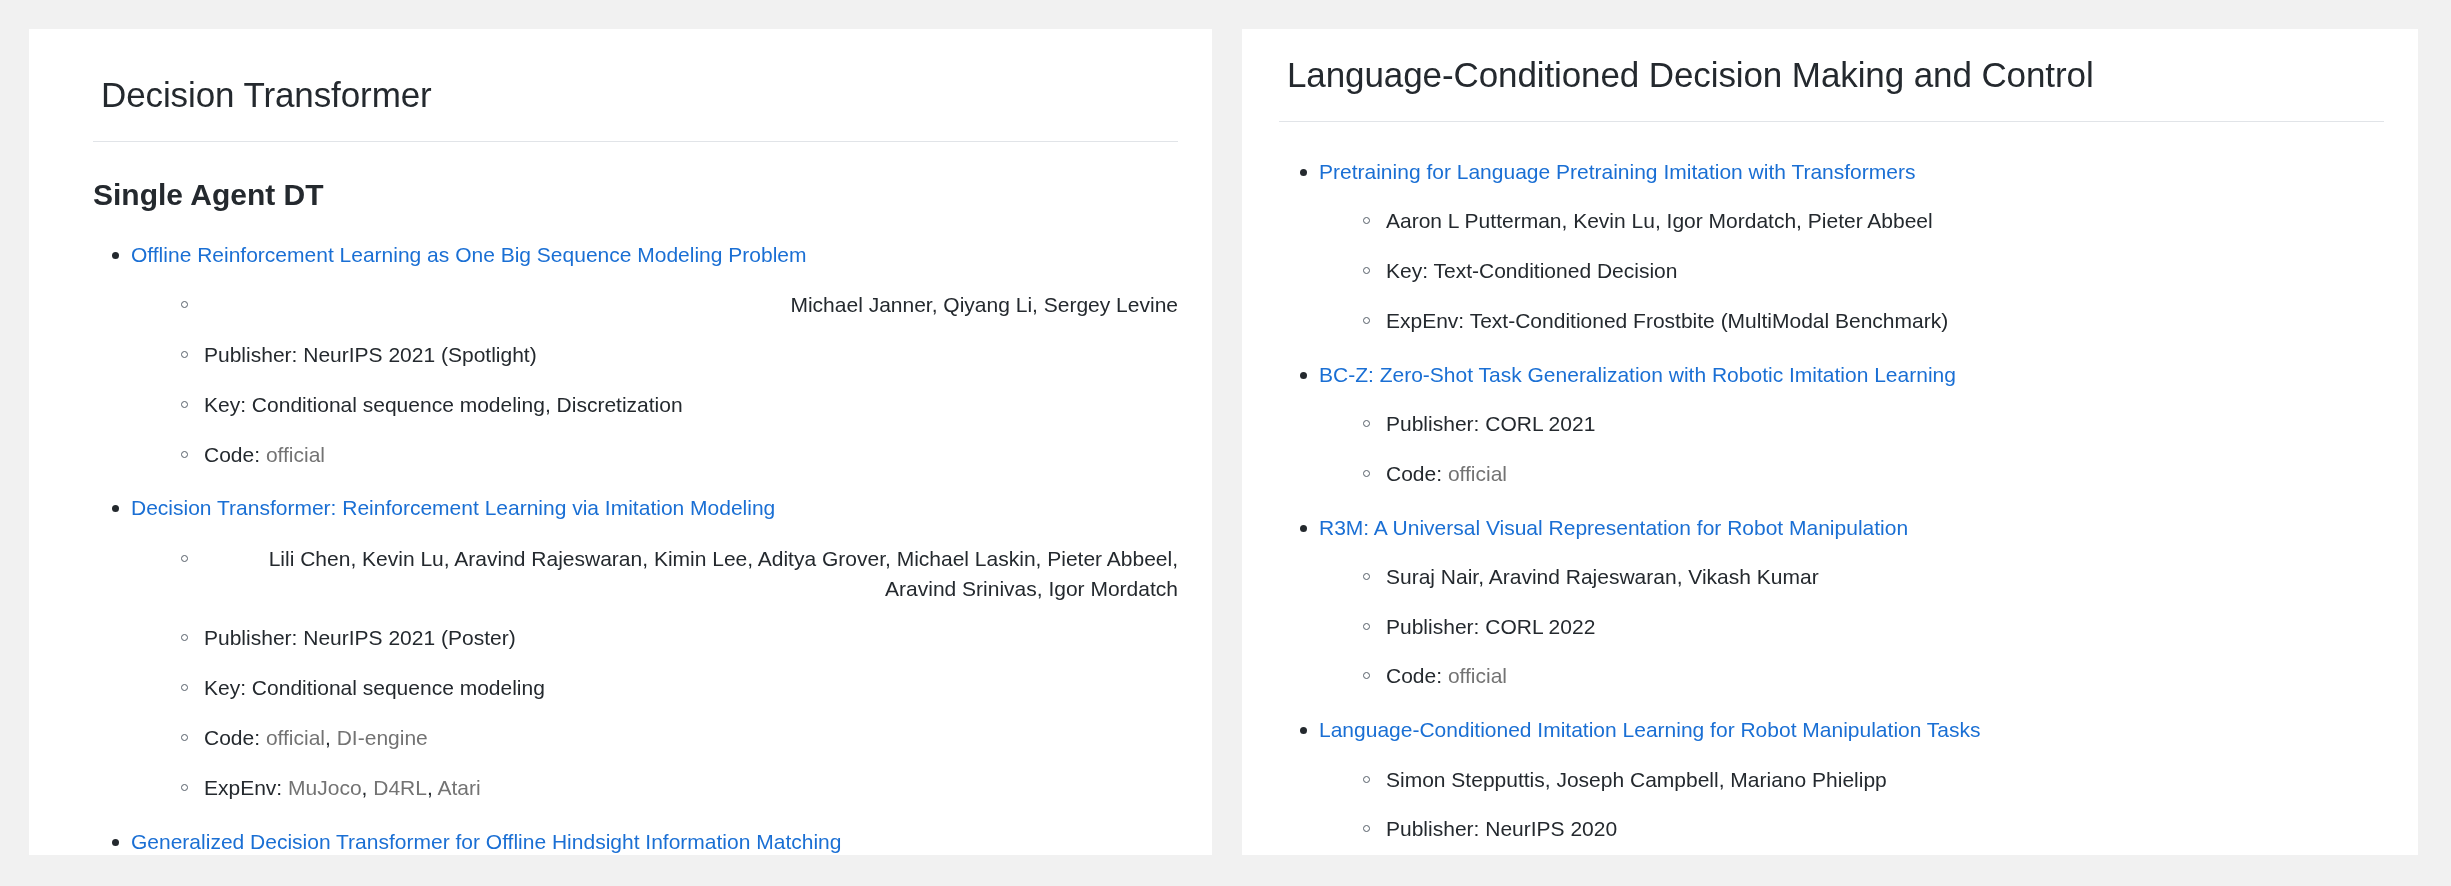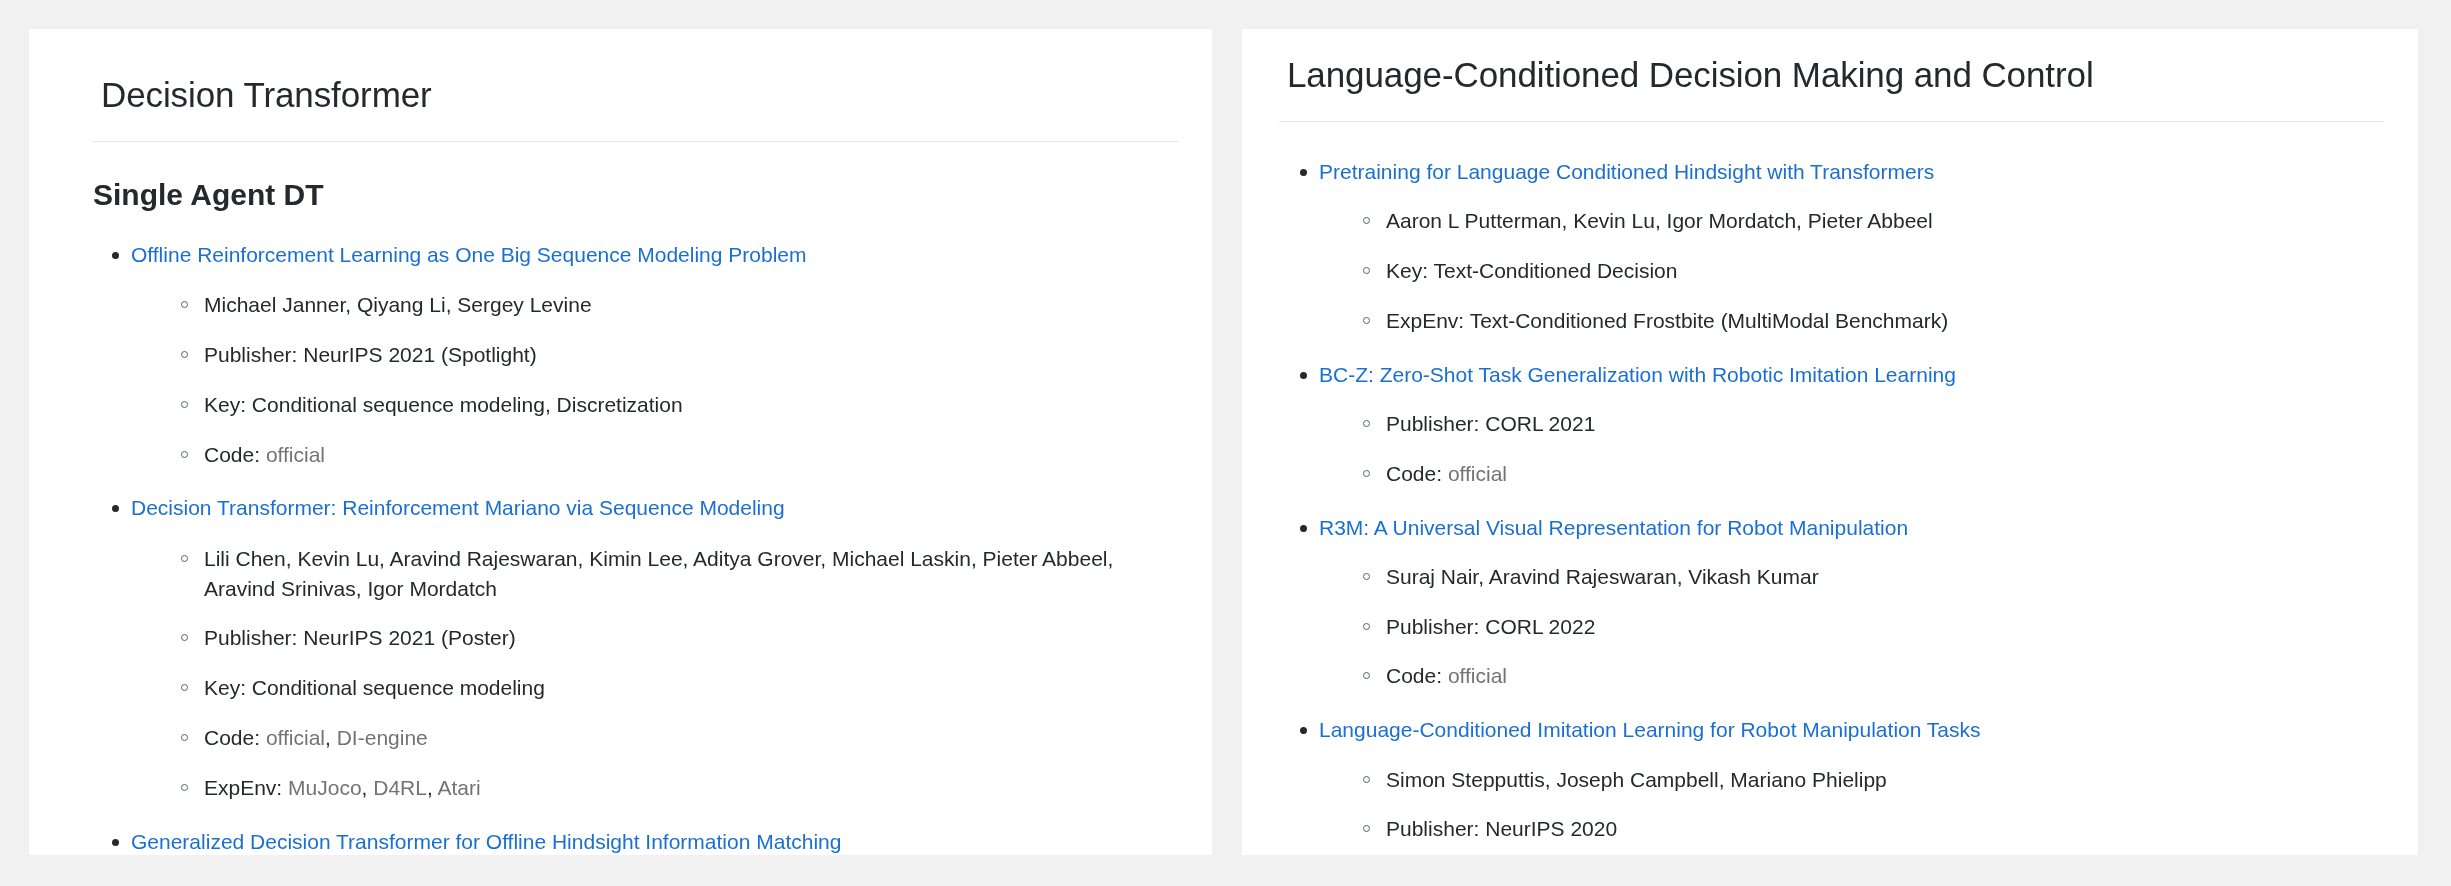--- a/index.html
+++ b/index.html
@@ -105,21 +105,21 @@
   }
   ul.level2 > li.detail {
     position: relative;
     padding-left: 26px;
     margin-top: 20px;
     font-size: 21px;
     line-height: 1.42;
     color: #24292e;
     max-width: 1020px;
   }
-  .panel-left ul.level2 > li.detail:first-child { margin-top: 21px; }
+  .panel-left ul.level2 > li.detail:first-child { margin-top: 21px; text-align: right; }
   .panel-right ul.level2 { padding-left: 41px; }
   .panel-right ul.level2 > li.detail { max-width: 1040px; }
   .panel-right ul.level2 > li.detail:first-child { margin-top: 20px; }
 
   ul.level2 > li.detail::before {
     content: "";
     position: absolute;
     left: 3px;
     top: 11px;
     width: 7px;
@@ -144,36 +144,36 @@
     <h1 class="panel-title">Decision Transformer</h1>
     <hr class="title-rule">
     <h2 class="section-heading">Single Agent DT</h2>
     <ul class="level1">
         <li class="paper"><a class="paper-title" href="#">Offline Reinforcement Learning as One Big Sequence Modeling Problem</a><ul class="level2">
             <li class="detail"><span>Michael Janner, Qiyang Li, Sergey Levine</span></li>
             <li class="detail"><span>Publisher: </span><span>NeurIPS 2021 (Spotlight)</span></li>
             <li class="detail"><span>Key: </span><span>Conditional sequence modeling, Discretization</span></li>
             <li class="detail"><span>Code: </span><a class="inline-link" href="#">official</a></li>
           </ul></li>
-        <li class="paper"><a class="paper-title" href="#">Decision Transformer: Reinforcement Mariano via Sequence Modeling</a><ul class="level2">
+        <li class="paper"><a class="paper-title" href="#">Decision Transformer: Reinforcement Learning via Imitation Modeling</a><ul class="level2">
             <li class="detail"><span>Lili Chen, Kevin Lu, Aravind Rajeswaran, Kimin Lee, Aditya Grover, Michael Laskin, Pieter Abbeel, Aravind Srinivas, Igor Mordatch</span></li>
             <li class="detail"><span>Publisher: </span><span>NeurIPS 2021 (Poster)</span></li>
             <li class="detail"><span>Key: </span><span>Conditional sequence modeling</span></li>
             <li class="detail"><span>Code: </span><a class="inline-link" href="#">official</a><span>, </span><a class="inline-link" href="#">DI-engine</a></li>
             <li class="detail"><span>ExpEnv: </span><a class="inline-link" href="#">MuJoco</a><span>, </span><a class="inline-link" href="#">D4RL</a><span>, </span><a class="inline-link" href="#">Atari</a></li>
           </ul></li>
         <li class="paper"><a class="paper-title" href="#">Generalized Decision Transformer for Offline Hindsight Information Matching</a></li>
       </ul>
   </section>
 
   <section class="panel panel-right">
     <h1 class="panel-title">Language-Conditioned Decision Making and Control</h1>
     <hr class="title-rule">
     <ul class="level1">
-        <li class="paper"><a class="paper-title" href="#">Pretraining for Language Conditioned Hindsight with Transformers</a><ul class="level2">
+        <li class="paper"><a class="paper-title" href="#">Pretraining for Language Pretraining Imitation with Transformers</a><ul class="level2">
             <li class="detail"><span>Aaron L Putterman, Kevin Lu, Igor Mordatch, Pieter Abbeel</span></li>
             <li class="detail"><span>Key: </span><span>Text-Conditioned Decision</span></li>
             <li class="detail"><span>ExpEnv: </span><span>Text-Conditioned Frostbite (MultiModal Benchmark)</span></li>
           </ul></li>
         <li class="paper"><a class="paper-title" href="#">BC-Z: Zero-Shot Task Generalization with Robotic Imitation Learning</a><ul class="level2">
             <li class="detail"><span>Publisher: </span><span>CORL 2021</span></li>
             <li class="detail"><span>Code: </span><a class="inline-link" href="#">official</a></li>
           </ul></li>
         <li class="paper"><a class="paper-title" href="#">R3M: A Universal Visual Representation for Robot Manipulation</a><ul class="level2">
             <li class="detail"><span>Suraj Nair, Aravind Rajeswaran, Vikash Kumar</span></li>

